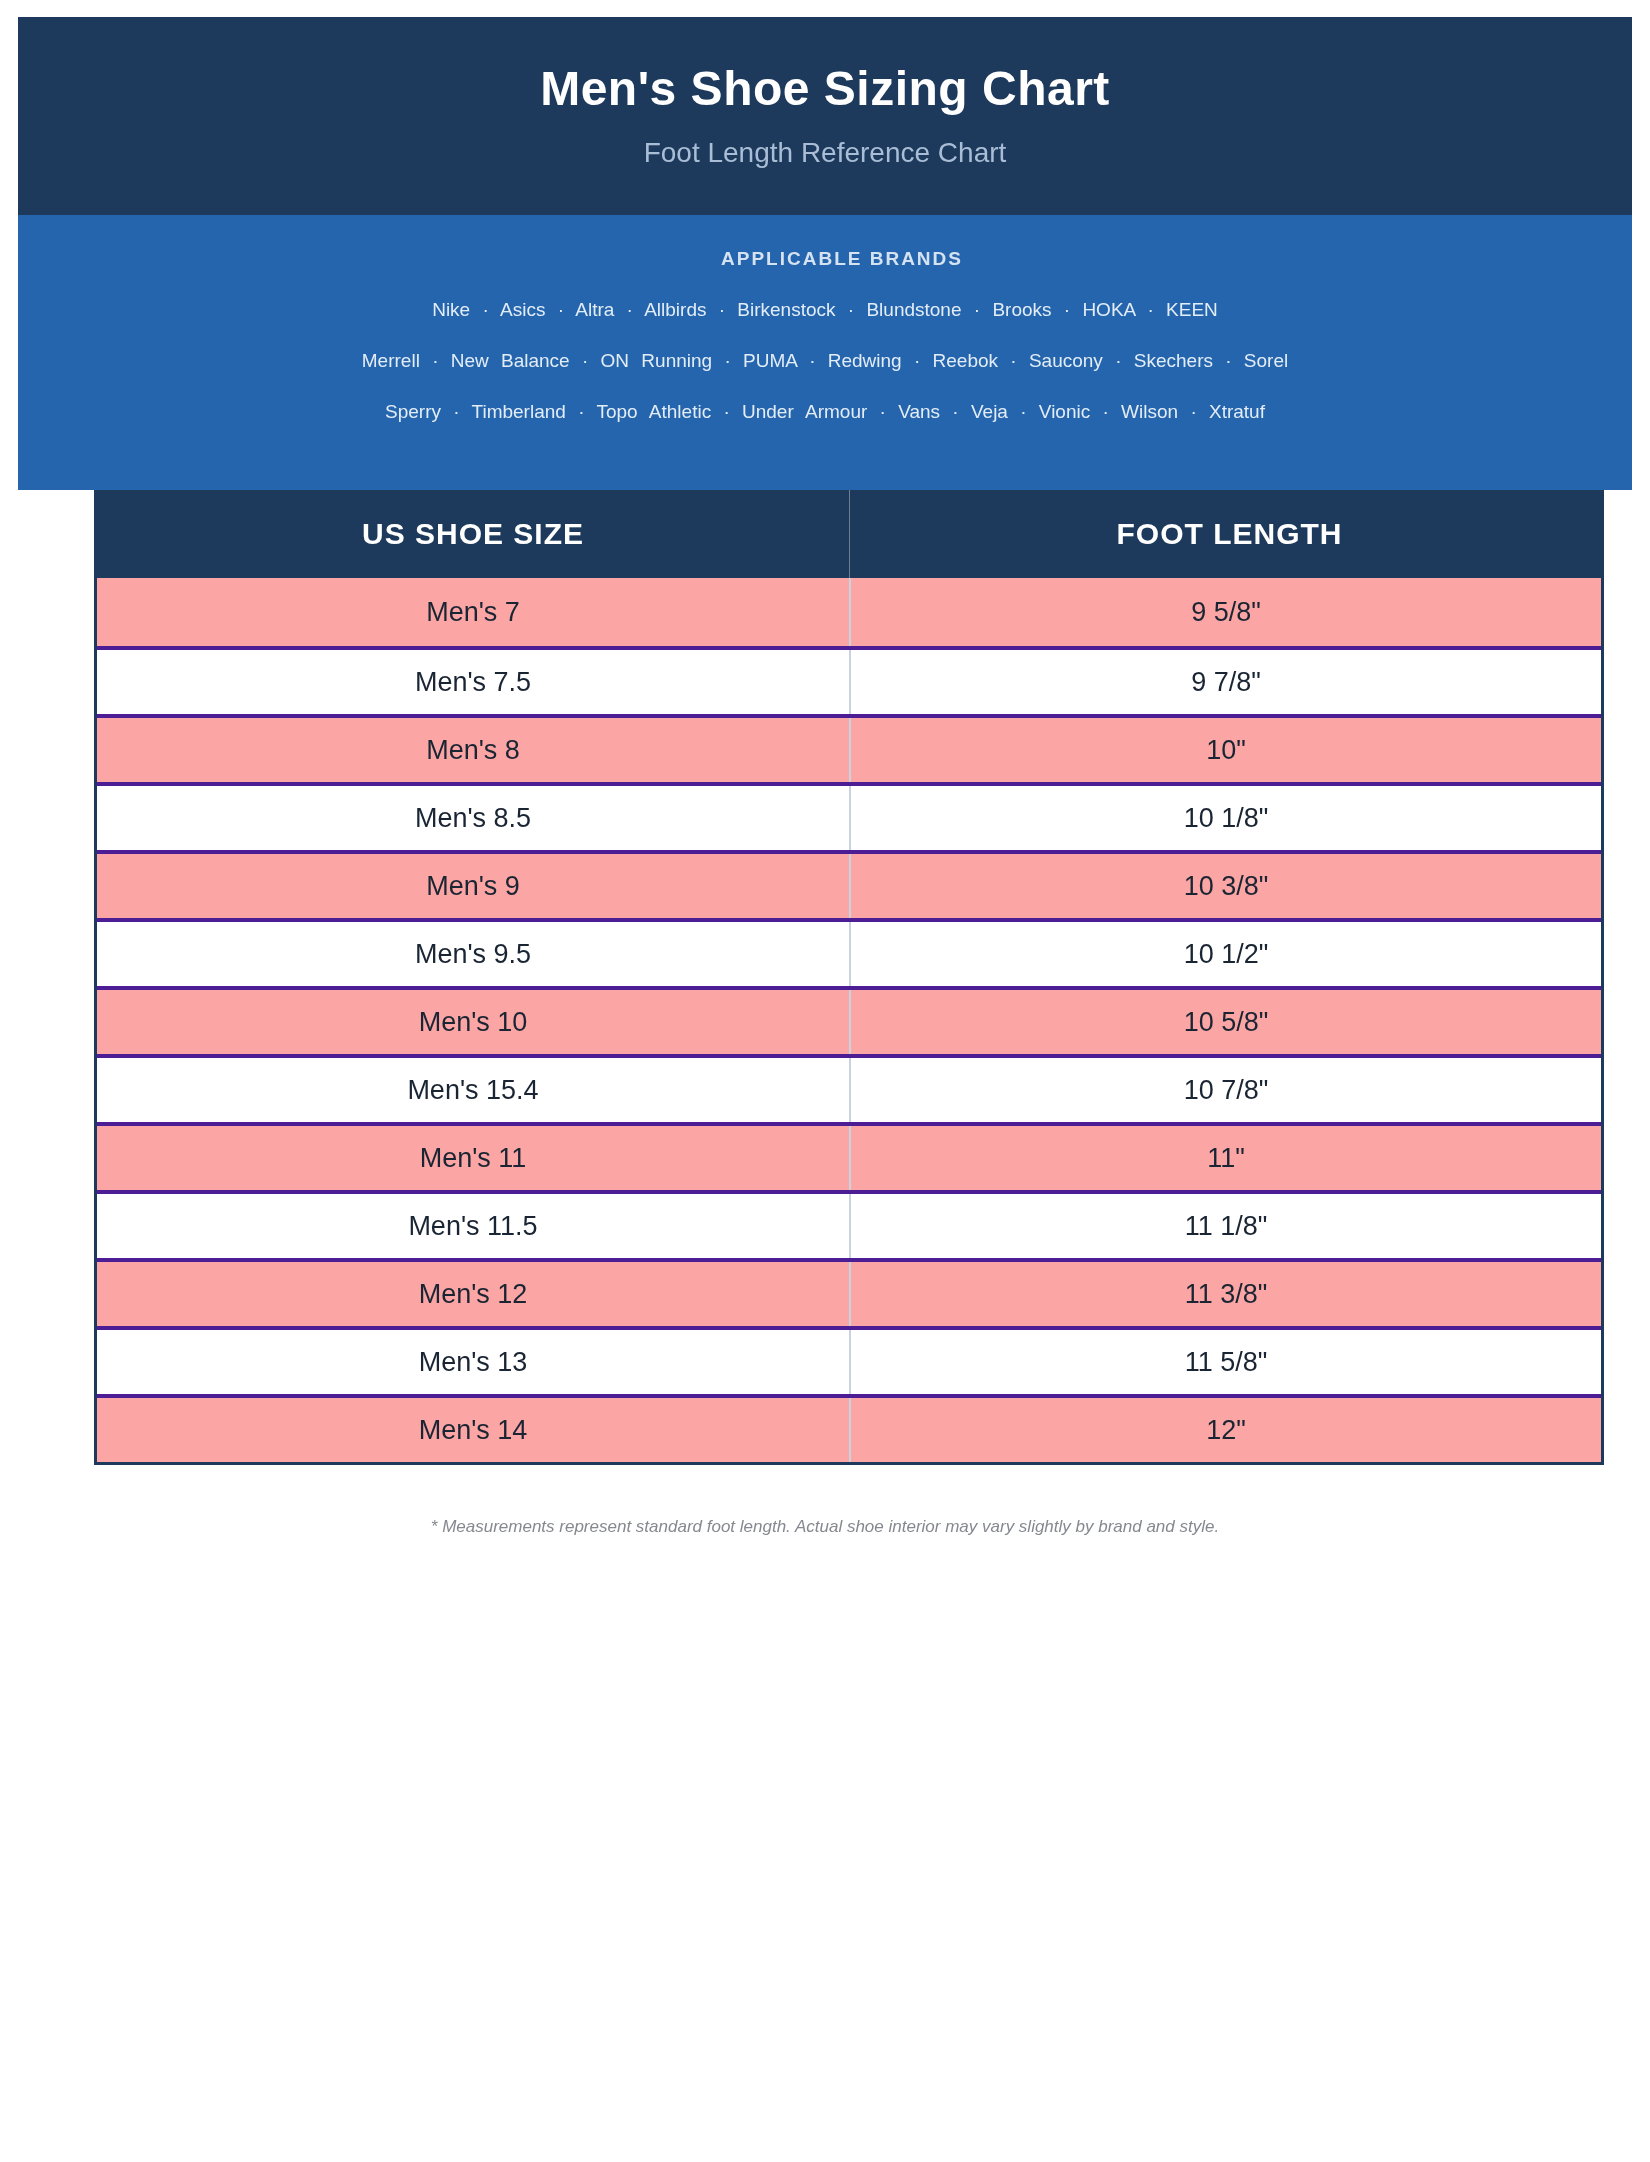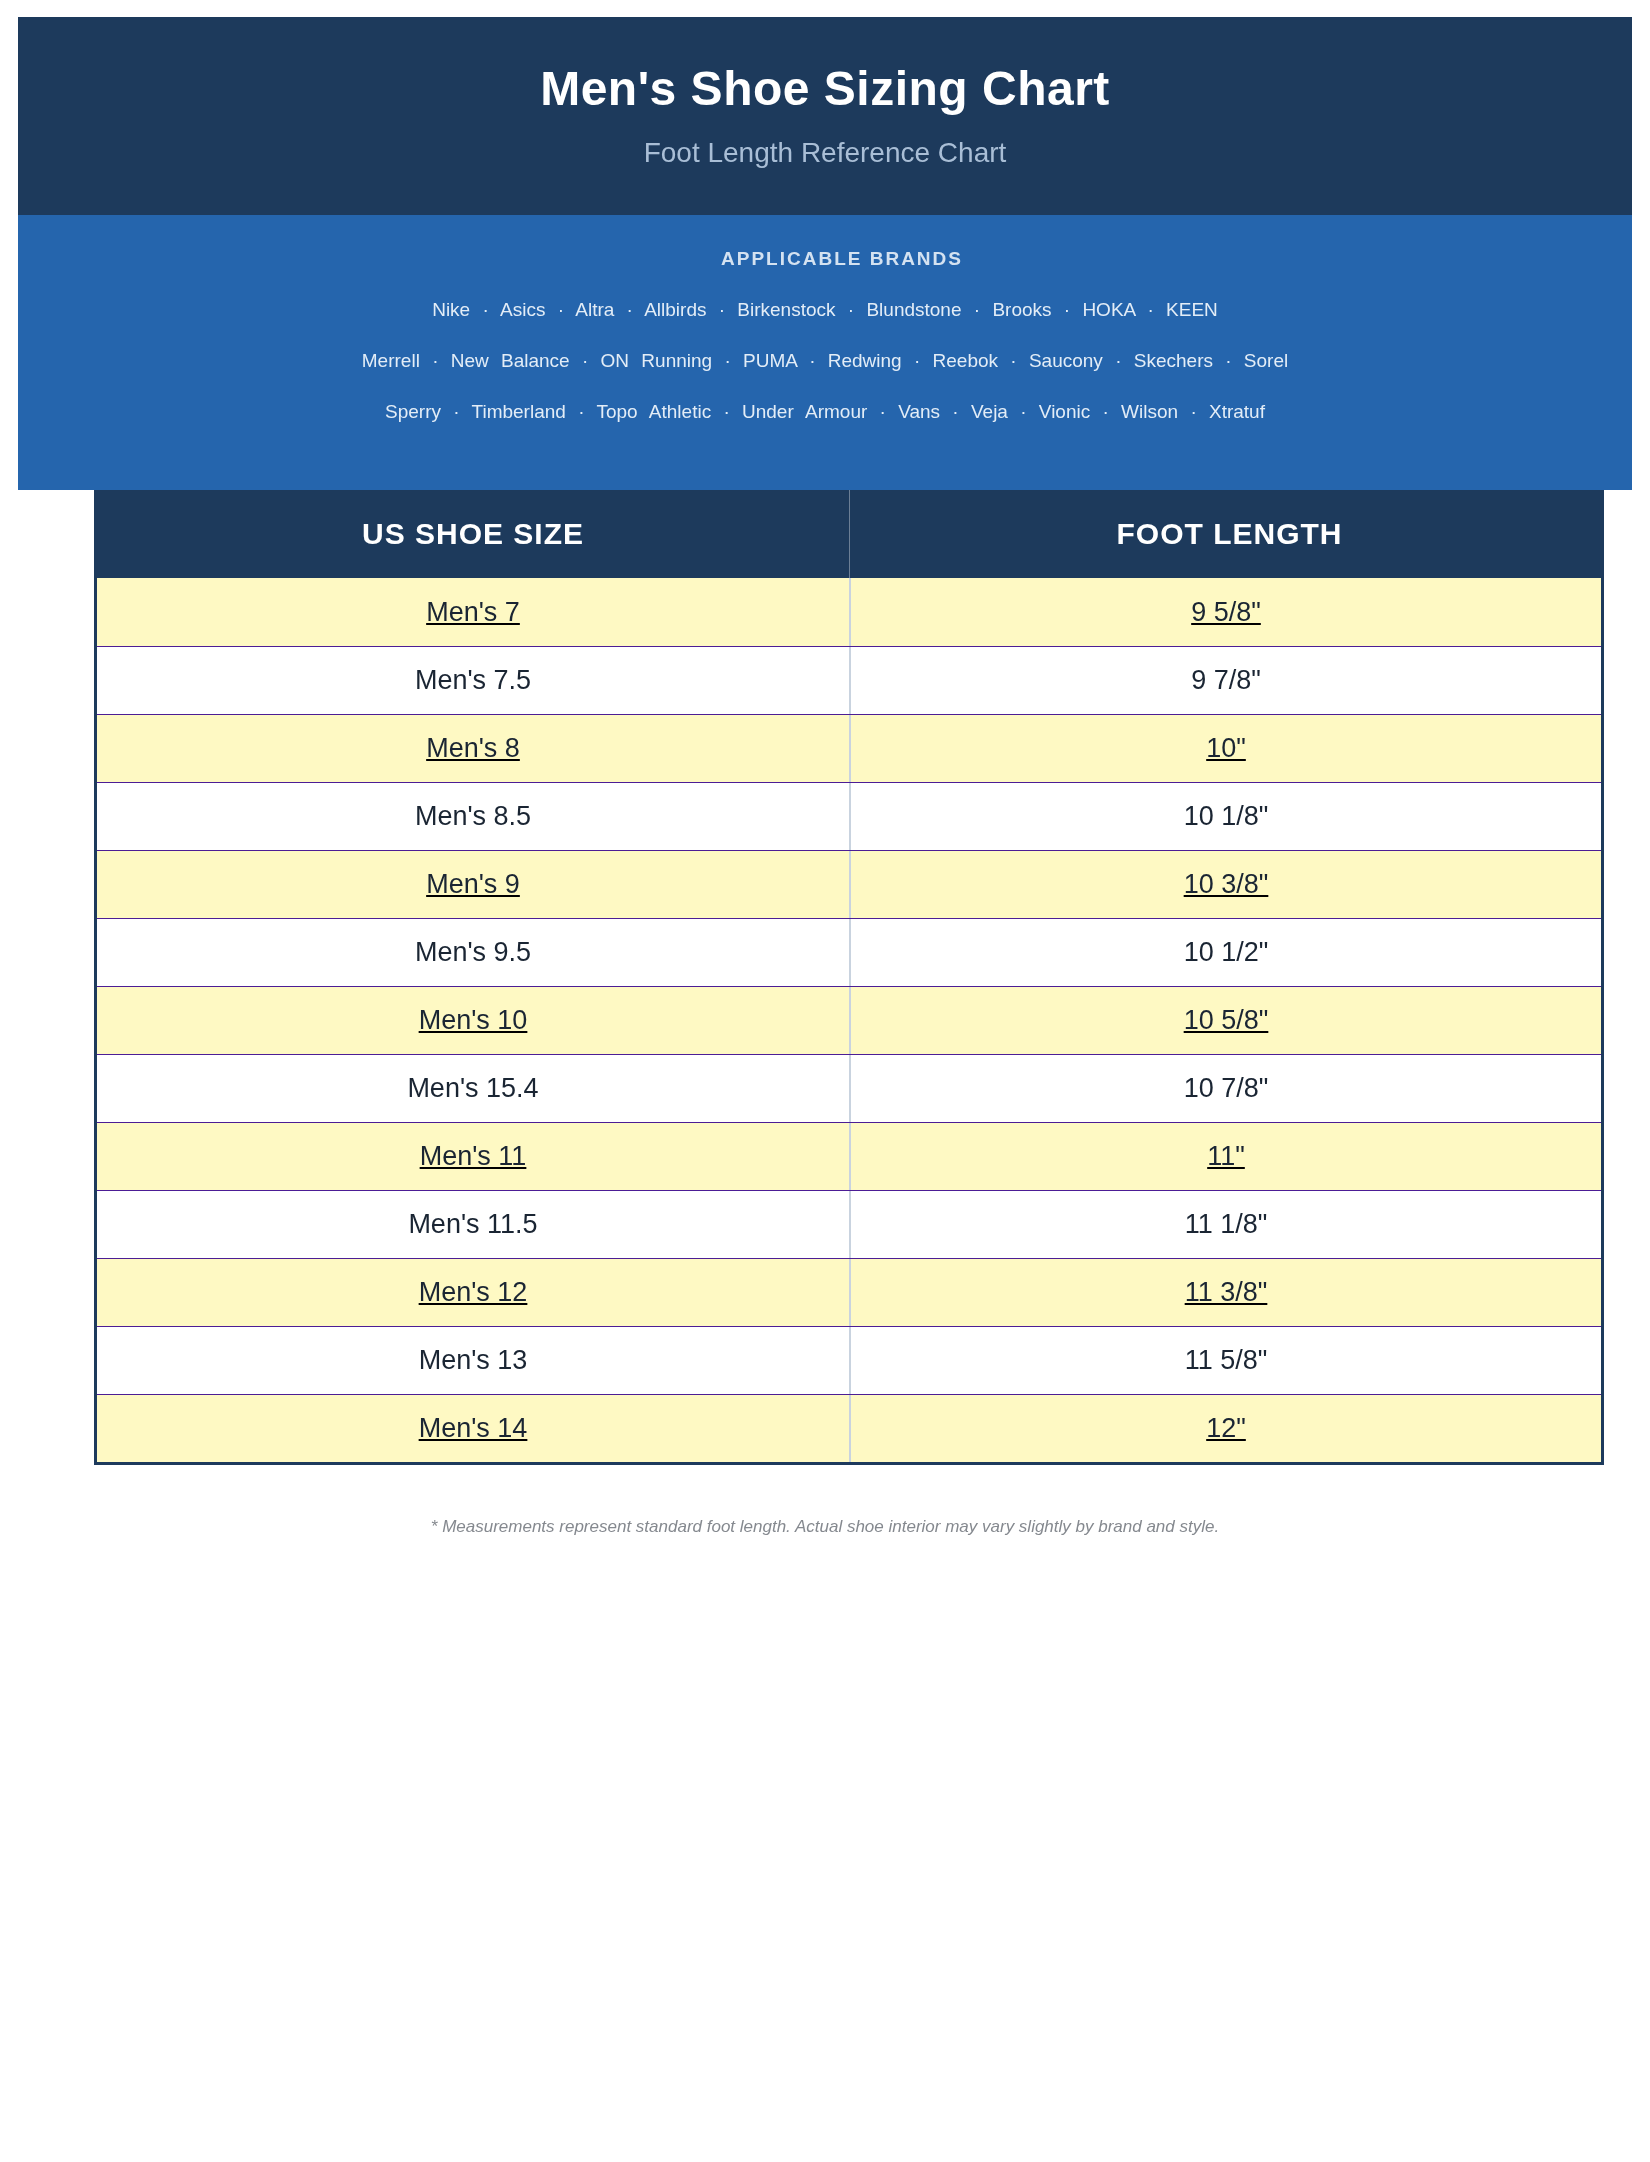--- a/index.html
+++ b/index.html
@@ -74,23 +74,23 @@
     background: #1d3a5c;
   }
   .t-head .t-cell {
     color: #ffffff;
     font-size: 30px;
     font-weight: bold;
     letter-spacing: 1px;
   }
   .t-head .t-cell + .t-cell { border-left: 1px solid rgba(255,255,255,0.35); padding-left: 8px; }
   .t-body .t-row { height: 68px; }
-  .t-body .t-row.alt { background: #fef9c3; text-decoration: underline; }
+  .t-body .t-row.alt { background: #fca5a5; }
   .t-body .t-row.plain { background: #ffffff; }
-  .t-body .t-row + .t-row { border-top: 1px solid #4c1d95; }
+  .t-body .t-row + .t-row { border-top: 4px solid #4c1d95; }
   .t-body .t-cell {
     color: #1a2533;
     font-size: 27px;
   }
   .t-body .t-cell + .t-cell { border-left: 2px solid #c9d3df; }
   .t-cell {
     display: flex;
     align-items: center;
     justify-content: center;
   }

